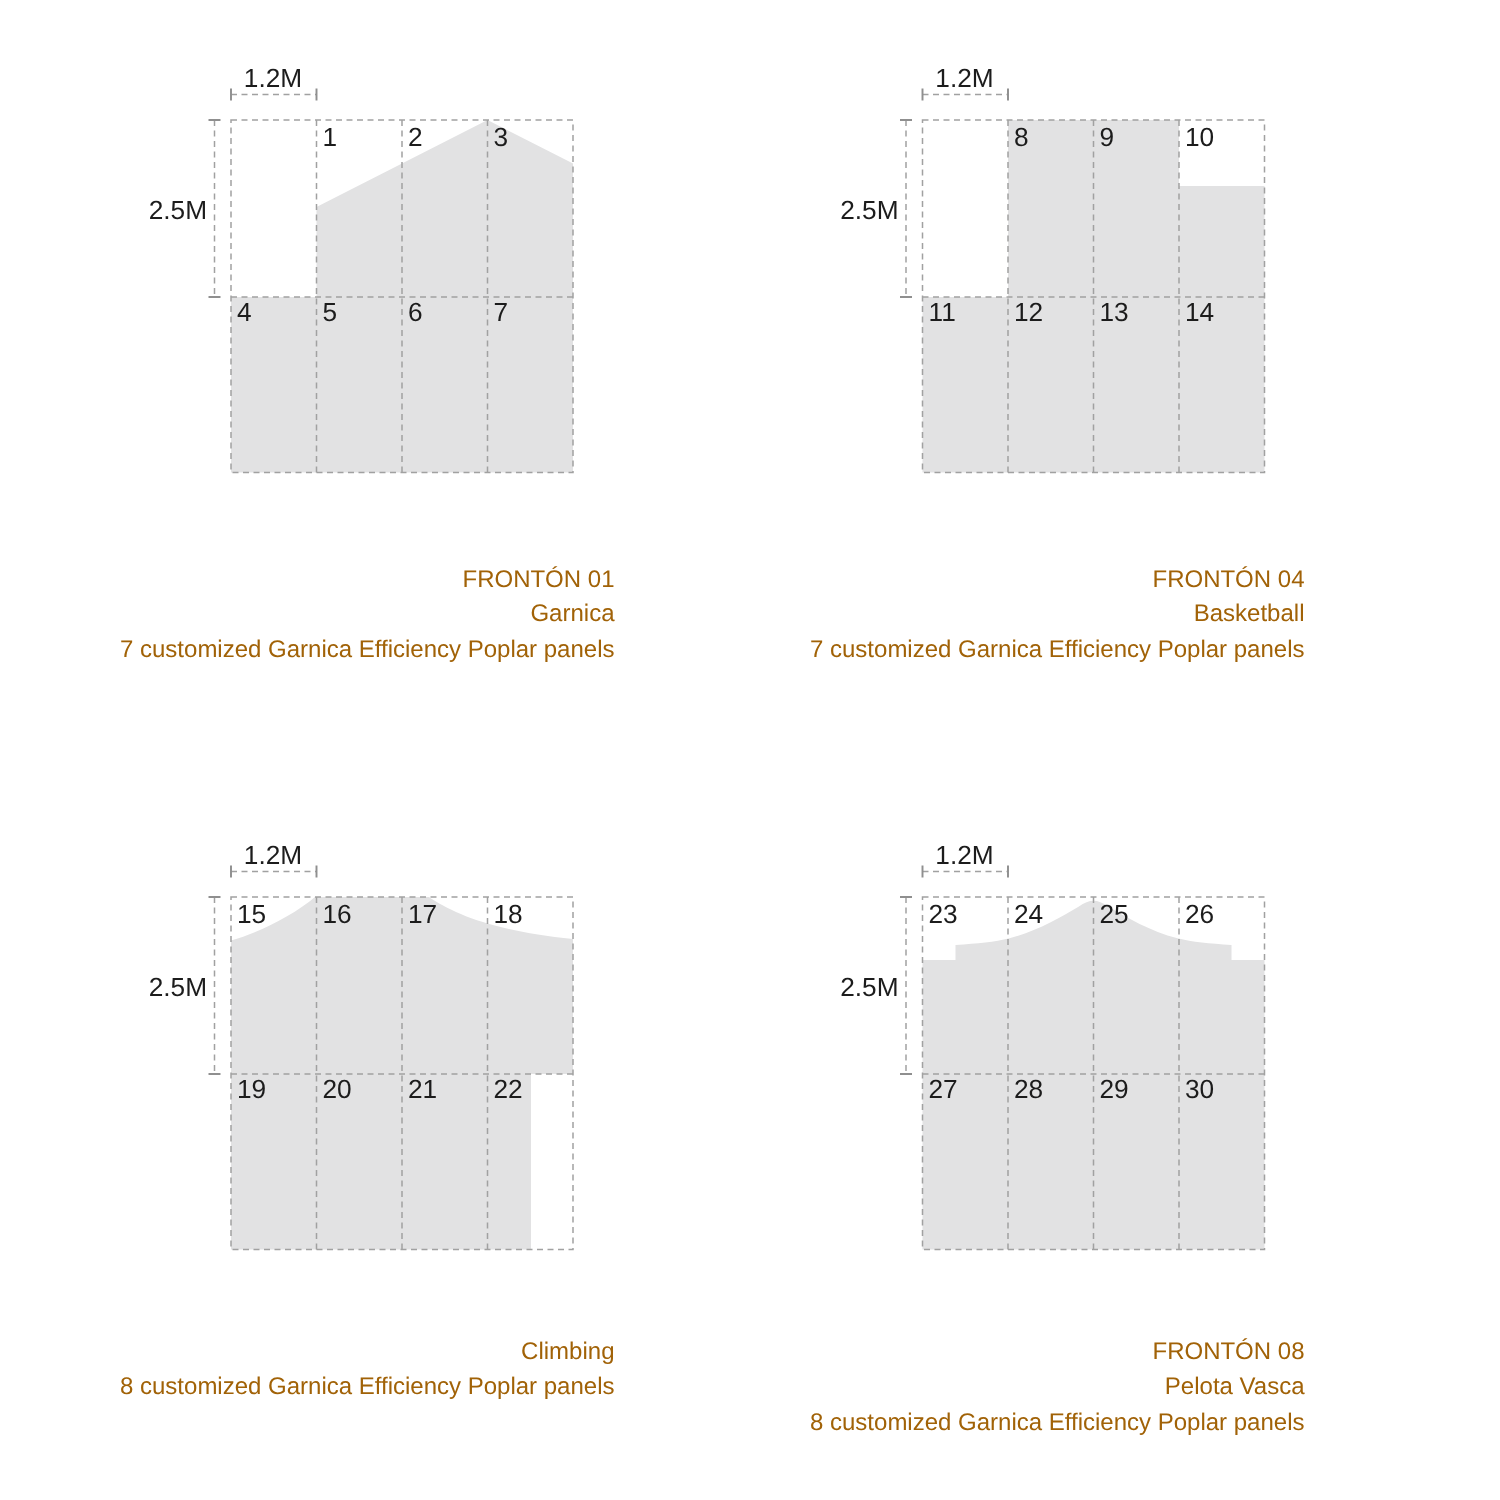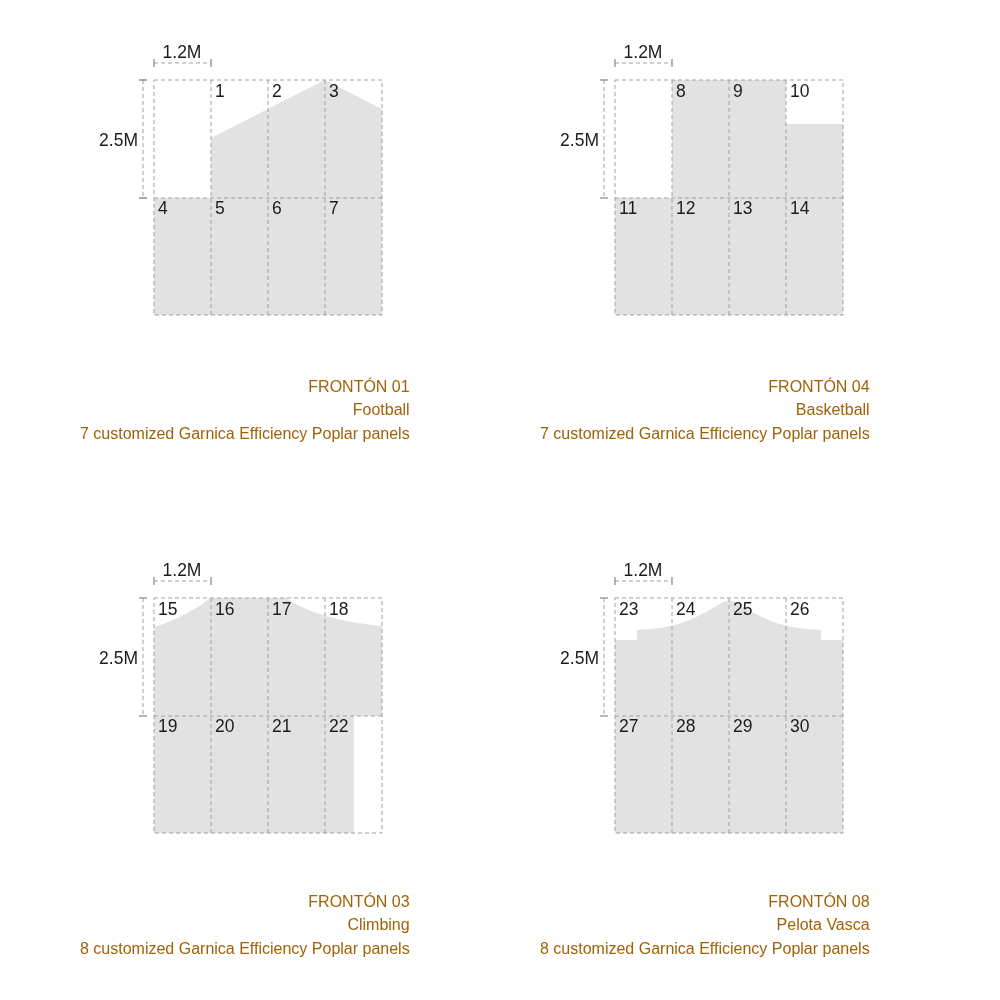--- a/index.html
+++ b/index.html
@@ -150,32 +150,31 @@
       <text class="num-label" x="269" y="77">26</text>
       <text class="num-label" x="98" y="194">27</text>
       <text class="num-label" x="155" y="194">28</text>
       <text class="num-label" x="212" y="194">29</text>
       <text class="num-label" x="269" y="194">30</text>
     </g>
   </svg>
 
   <div class="caption" style="left:80px;top:375px;">
     <div>FRONTÓN 01</div>
-    <div>Football</div>
+    <div>Garnica</div>
     <div>7 customized Garnica Efficiency Poplar panels</div>
   </div>
 
   <div class="caption" style="left:540px;top:375px;">
     <div>FRONTÓN 04</div>
     <div>Basketball</div>
     <div>7 customized Garnica Efficiency Poplar panels</div>
   </div>
 
   <div class="caption" style="left:80px;top:890px;">
-    <div>FRONTÓN 03</div>
     <div>Climbing</div>
     <div>8 customized Garnica Efficiency Poplar panels</div>
   </div>
 
   <div class="caption" style="left:540px;top:890px;">
     <div>FRONTÓN 08</div>
     <div>Pelota Vasca</div>
     <div>8 customized Garnica Efficiency Poplar panels</div>
   </div>
 

